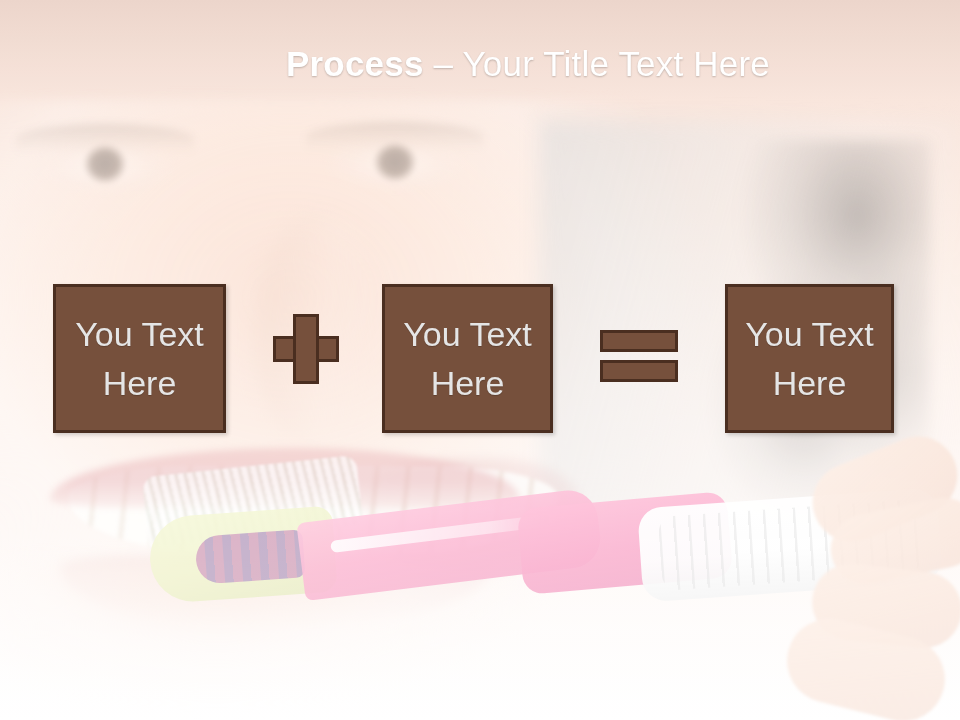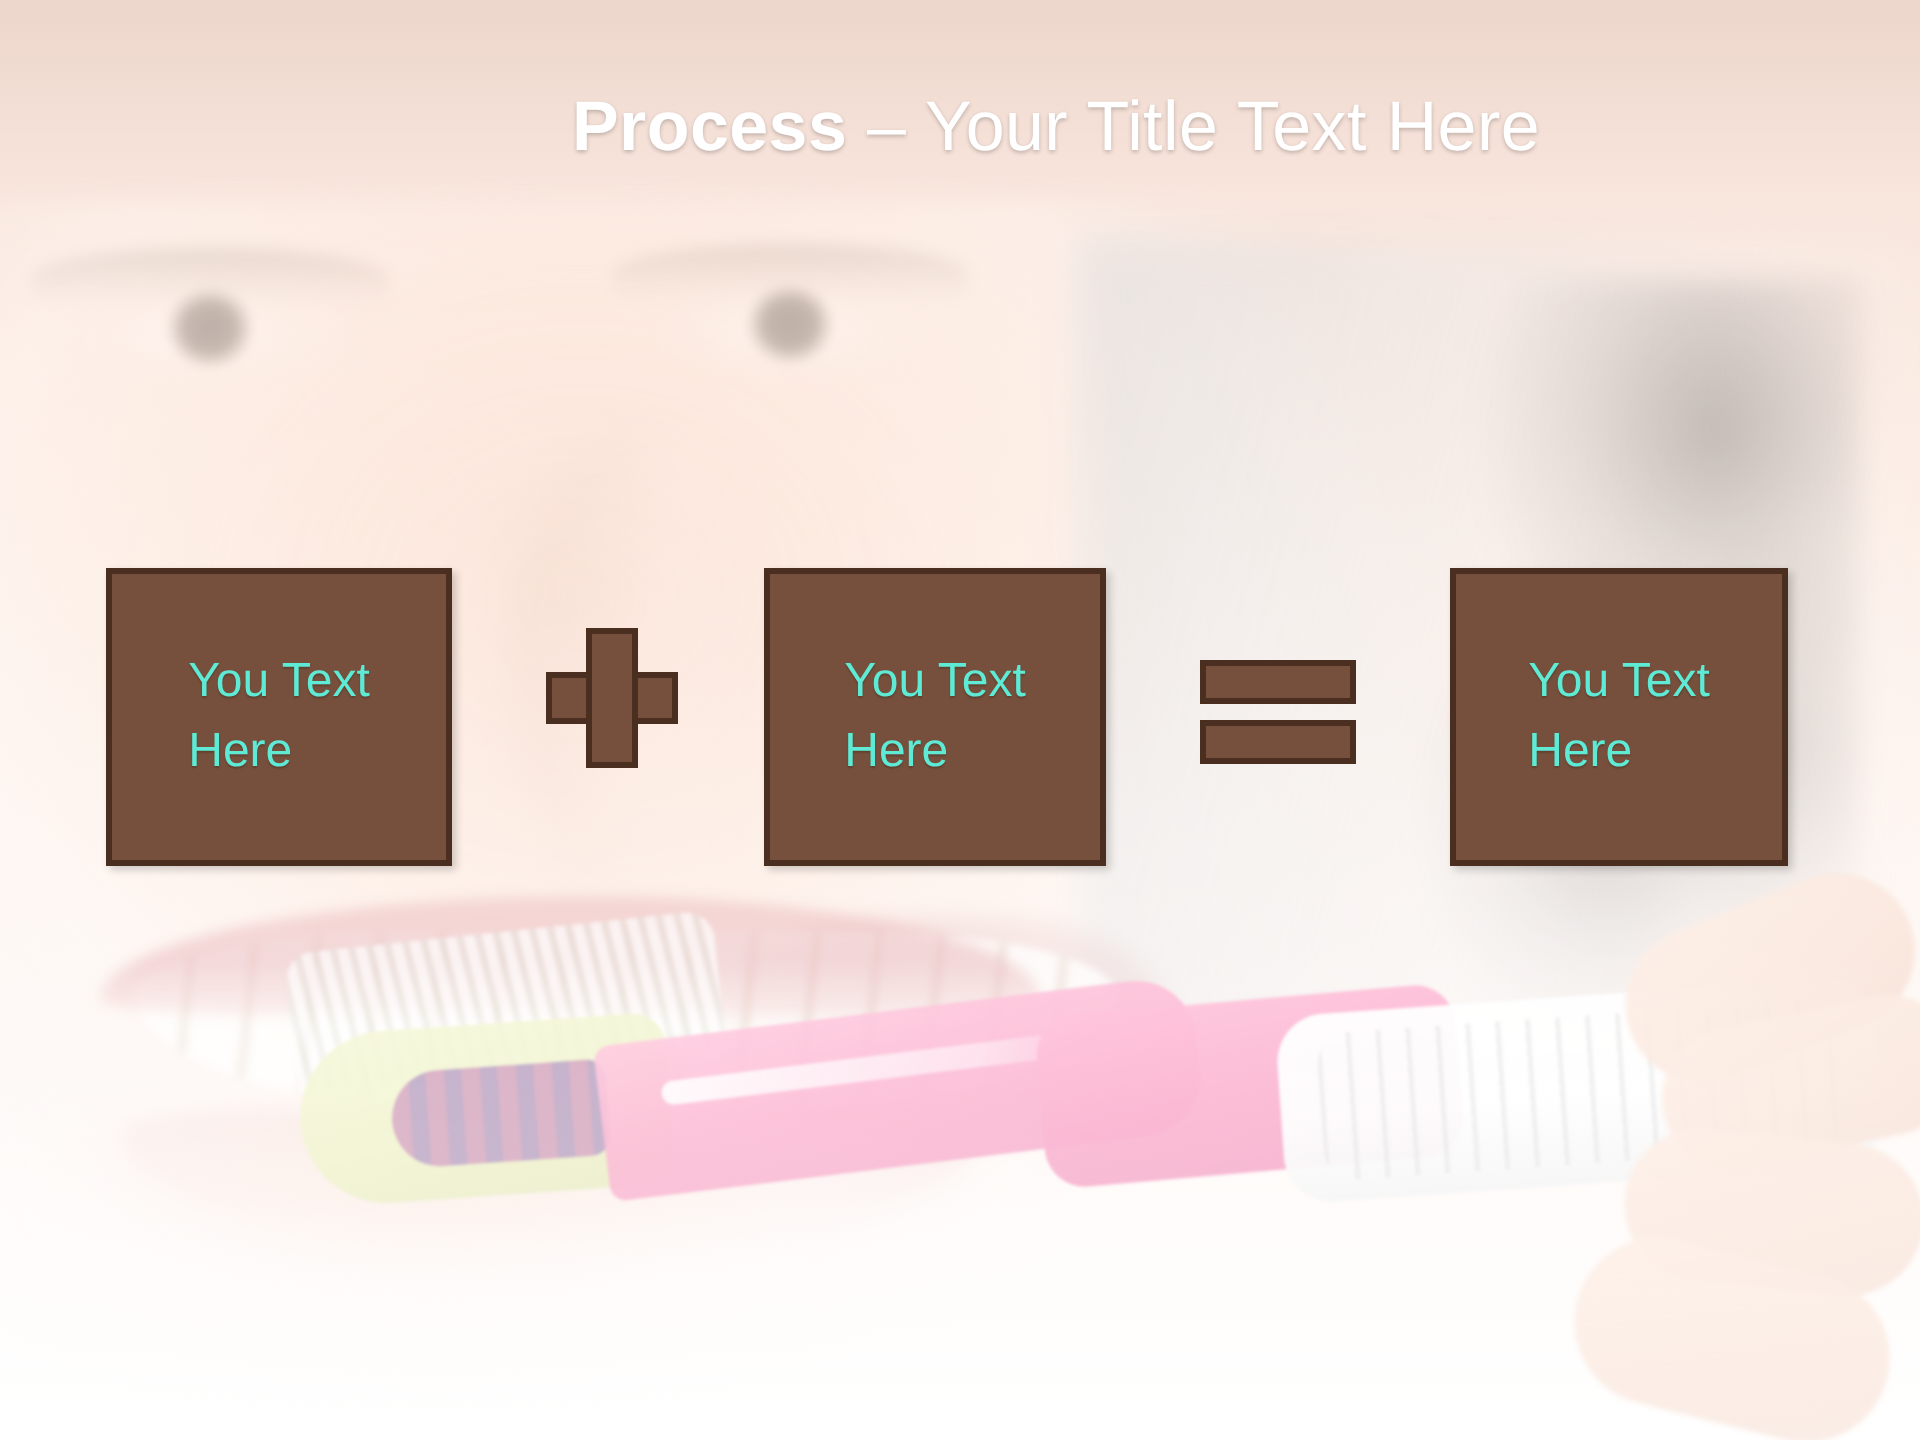--- a/index.html
+++ b/index.html
@@ -300,24 +300,24 @@
     position: absolute;
     background: #76503c;
     border: 3px solid #4a2e20;
     box-sizing: border-box;
     display: flex;
     align-items: center;
     justify-content: center;
     box-shadow: 2px 2px 4px rgba(0,0,0,0.18);
   }
   .txt-box .label {
-    color: #5eead4;
-    font-size: 24px;
+    color: #e5e5e5;
+    font-size: 34px;
     line-height: 1.42;
-    text-align: left;
+    text-align: center;
     white-space: pre-line;
     text-shadow: 0 1px 1px rgba(0,0,0,0.20);
   }
   #box1 { left: 53px;  top: 284px; width: 173px; height: 149px; }
   #box2 { left: 382px; top: 284px; width: 171px; height: 149px; }
   #box3 { left: 725px; top: 284px; width: 169px; height: 149px; }
 
   
   .plus {
     position: absolute;

